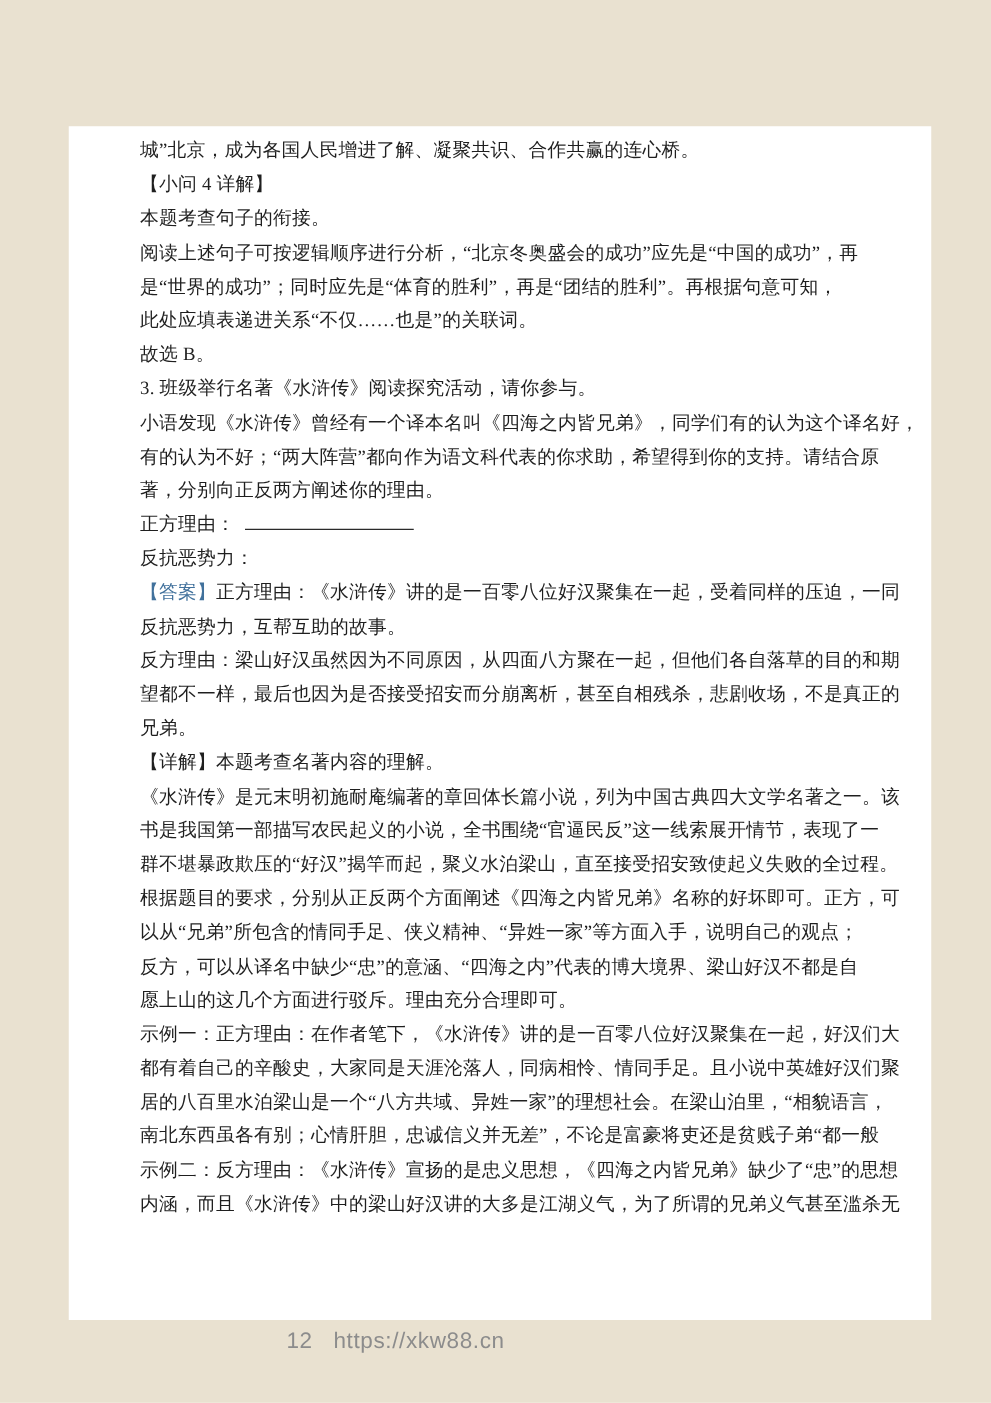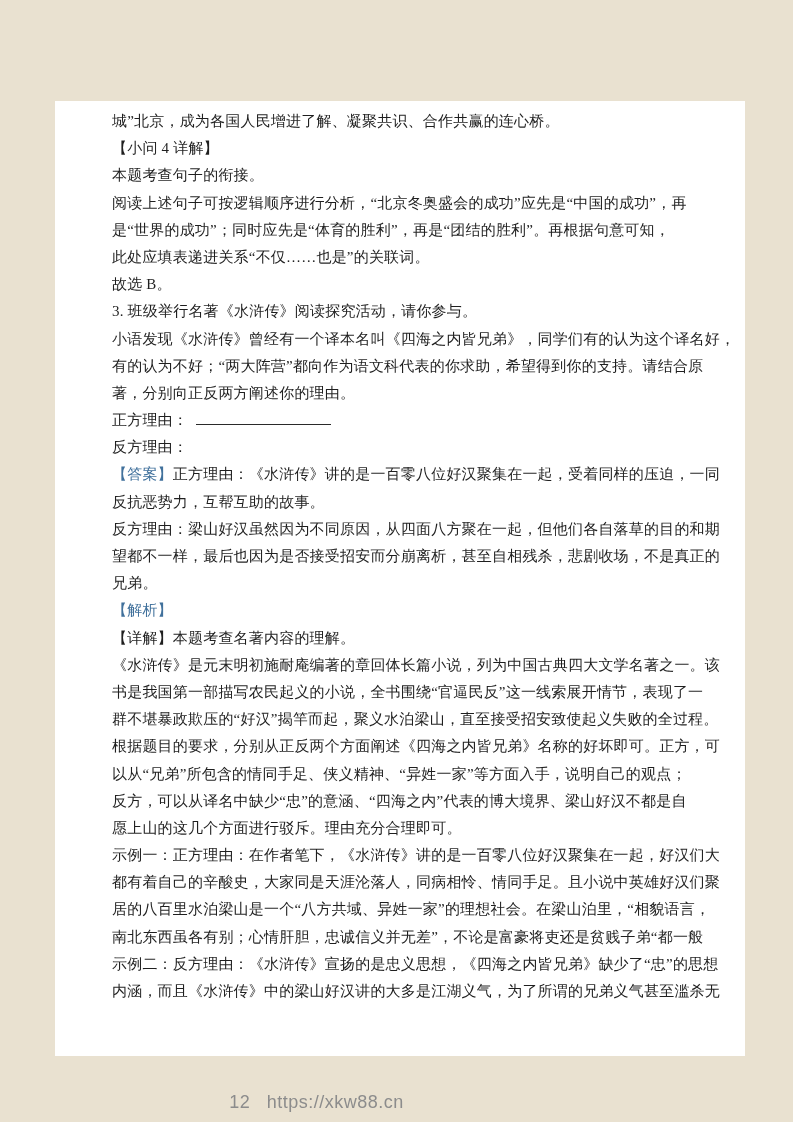--- a/index.html
+++ b/index.html
@@ -45,21 +45,21 @@
   .seg.blue { color: var(--accent); margin-top: 16px; }
   .blank-line {
     display: inline-block;
     height: 13px;
     margin-left: 8px;
     border-bottom: 1px solid #2a2a2a;
     vertical-align: baseline;
   }
   .footer {
     position: absolute;
-    left: 0; top: 1092px;
+    left: 0; top: 1062px;
     width: 633px;
     text-align: center;
     font-family: "Liberation Sans", "DejaVu Sans", sans-serif;
     font-size: 18px;
     color: var(--footer-gray);
     letter-spacing: 0.5px;
   }
   .footer span { color: var(--footer-gray); }
 </style>
 </head>
@@ -73,27 +73,26 @@
         <div class="doc-line"><span class="seg">本题考查句子的衔接。</span></div>
         <div class="doc-line"><span class="seg">阅读上述句子可按逻辑顺序进行分析，“北京冬奥盛会的成功”应先是“中国的成功”，再</span></div>
         <div class="doc-line"><span class="seg">是“世界的成功”；同时应先是“体育的胜利”，再是“团结的胜利”。再根据句意可知，</span></div>
         <div class="doc-line"><span class="seg">此处应填表递进关系“不仅……也是”的关联词。</span></div>
         <div class="doc-line"><span class="seg">故选 B。</span></div>
         <div class="doc-line"><span class="seg">3.  班级举行名著《水浒传》阅读探究活动，请你参与。</span></div>
         <div class="doc-line"><span class="seg">小语发现《水浒传》曾经有一个译本名叫《四海之内皆兄弟》，同学们有的认为这个译名好，</span></div>
         <div class="doc-line"><span class="seg">有的认为不好；“两大阵营”都向作为语文科代表的你求助，希望得到你的支持。请结合原</span></div>
         <div class="doc-line"><span class="seg">著，分别向正反两方阐述你的理由。</span></div>
         <div class="doc-line"><span class="seg">正方理由：</span><span class="blank-line" style="width: 135px;"></span></div>
-        <div class="doc-line"><span class="seg">反方理由：</span></div>
+        <div class="doc-line"><span class="seg">反抗恶势力：</span></div>
         <div class="doc-line"><span class="seg blue">【答案】</span><span class="seg">正方理由：《水浒传》讲的是一百零八位好汉聚集在一起，受着同样的压迫，一同</span></div>
         <div class="doc-line"><span class="seg">反抗恶势力，互帮互助的故事。</span></div>
         <div class="doc-line"><span class="seg">反方理由：梁山好汉虽然因为不同原因，从四面八方聚在一起，但他们各自落草的目的和期</span></div>
         <div class="doc-line"><span class="seg">望都不一样，最后也因为是否接受招安而分崩离析，甚至自相残杀，悲剧收场，不是真正的</span></div>
         <div class="doc-line"><span class="seg">兄弟。</span></div>
-        <div class="doc-line"><span class="seg blue">【解析】</span></div>
         <div class="doc-line"><span class="seg">【详解】本题考查名著内容的理解。</span></div>
         <div class="doc-line"><span class="seg">《水浒传》是元末明初施耐庵编著的章回体长篇小说，列为中国古典四大文学名著之一。该</span></div>
         <div class="doc-line"><span class="seg">书是我国第一部描写农民起义的小说，全书围绕“官逼民反”这一线索展开情节，表现了一</span></div>
         <div class="doc-line"><span class="seg">群不堪暴政欺压的“好汉”揭竿而起，聚义水泊梁山，直至接受招安致使起义失败的全过程。</span></div>
         <div class="doc-line"><span class="seg">根据题目的要求，分别从正反两个方面阐述《四海之内皆兄弟》名称的好坏即可。正方，可</span></div>
         <div class="doc-line"><span class="seg">以从“兄弟”所包含的情同手足、侠义精神、“异姓一家”等方面入手，说明自己的观点；</span></div>
         <div class="doc-line"><span class="seg">反方，可以从译名中缺少“忠”的意涵、“四海之内”代表的博大境界、梁山好汉不都是自</span></div>
         <div class="doc-line"><span class="seg">愿上山的这几个方面进行驳斥。理由充分合理即可。</span></div>
         <div class="doc-line"><span class="seg">示例一：正方理由：在作者笔下，《水浒传》讲的是一百零八位好汉聚集在一起，好汉们大</span></div>
         <div class="doc-line"><span class="seg">都有着自己的辛酸史，大家同是天涯沦落人，同病相怜、情同手足。且小说中英雄好汉们聚</span></div>

